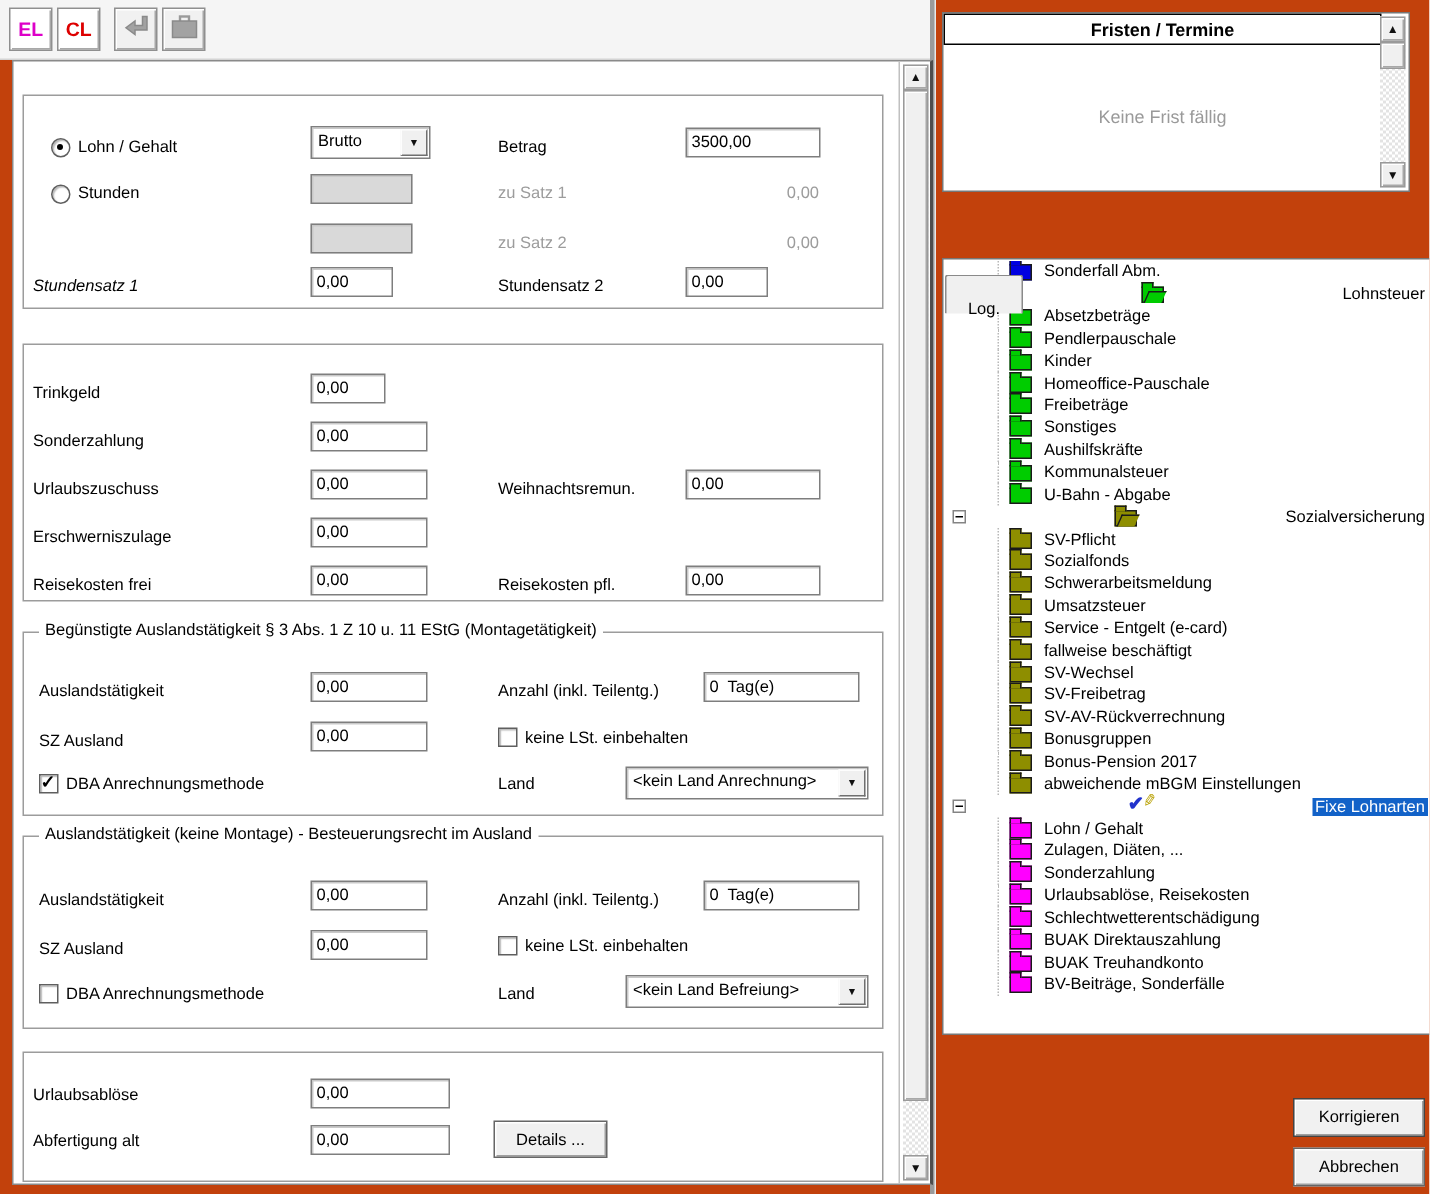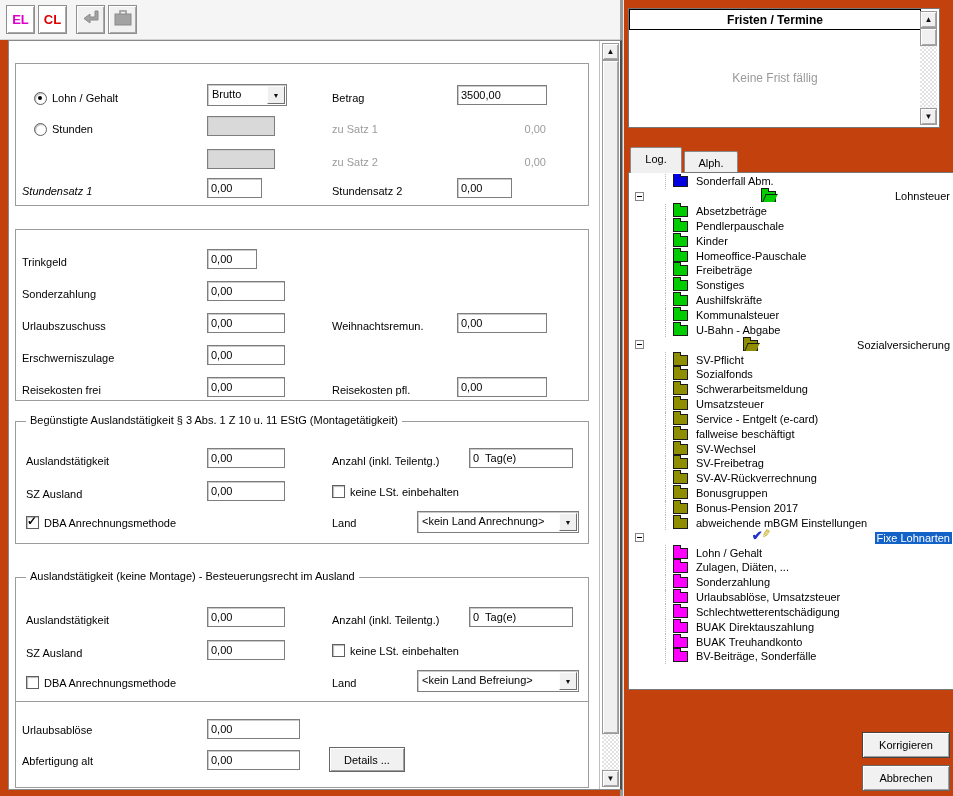--- a/index.html
+++ b/index.html
@@ -46,21 +46,21 @@
   .sbtn,.sthumb{position:absolute;background:#f0f0f0;border:1px solid #9a9a9a;
         box-shadow:inset 1px 1px 0 #fff, inset -1px -1px 0 #a8a8a8;box-sizing:border-box;
         display:flex;align-items:center;justify-content:center;font-size:8px;color:#111;line-height:1;}
   
   #fristen{position:absolute;left:628px;top:8px;width:312px;height:120px;background:#fff;border:1px solid #777;box-sizing:border-box;}
   #fristen-header{position:absolute;left:0;top:0;right:18px;height:21px;border:1px solid #000;background:#fff;
                   display:flex;align-items:center;justify-content:center;font-weight:bold;font-size:12px;box-sizing:border-box;}
   #fristen-empty{position:absolute;left:0;right:18px;top:62px;text-align:center;color:#9a9a9a;font-size:12px;}
   
   .tab{position:absolute;background:#f0f0f0;border:1px solid #8a8a8a;border-bottom:none;border-radius:2px 2px 0 0;
-       display:flex;align-items:flex-start;justify-content:center;padding-top:5px;box-sizing:border-box;}
+       display:flex;align-items:flex-start;justify-content:center;padding-top:16px;box-sizing:border-box;margin-top:36px;}
   
   #tree{position:absolute;left:628px;top:172px;width:345px;height:518px;background:#fff;border:1px solid #777;box-sizing:border-box;padding-left:26px;}
   #tree-rows{position:absolute;left:2px;top:1px;right:20px;bottom:1px;overflow:hidden;}
   .trow{display:flex;align-items:center;height:14.85px;position:relative;white-space:nowrap;}
   .trow.lvl0{padding-left:4px;justify-content:space-between;}
   .trow.lvl1{padding-left:42px;}
   .trow.lvl1::before{content:"";position:absolute;left:34px;top:0;height:100%;border-left:1px dotted #b8b8b8;}
   .expand{position:relative;width:9px;height:9px;border:1px solid #848484;background:#fff;flex:none;margin-right:7px;box-sizing:border-box;}
   .expand::after{content:"";position:absolute;left:1px;top:3px;width:5px;height:1px;background:#000;}
   .ficon{position:relative;width:15px;height:11px;border:1px solid #1a1a1a;flex:none;margin-right:6px;box-sizing:border-box;margin-top:1px;}
@@ -167,21 +167,21 @@
 
         <span class="checkbox checked" style="left:10px;top:94px;"></span>
         <span class="lbl" style="left:28px;top:95px;">DBA Anrechnungsmethode</span>
         <span class="lbl" style="left:316px;top:95px;">Land</span>
         <div class="combo" style="left:401px;top:89px;width:162px;height:22px;">
           <span class="ctext">&lt;kein Land Anrechnung&gt;</span>
           <span class="cbtn">▼</span>
         </div>
       </div>
 
-      <div class="gbox" style="left:6px;top:536px;width:574px;height:129px;">
+      <div class="gbox" style="left:6px;top:516px;width:574px;height:129px;">
         <span class="legend">Auslandstätigkeit (keine Montage) - Besteuerungsrecht im Ausland</span>
         <span class="lbl" style="left:10px;top:36px;">Auslandstätigkeit</span>
         <input class="tb" style="left: 191px; top: 29px; width: 78px; height: 20px;" value="0,00">
         <span class="lbl" style="left:316px;top:36px;">Anzahl (inkl. Teilentg.)</span>
         <input class="tb" style="left: 453px; top: 29px; width: 104px; height: 20px;" value="0  Tag(e)">
 
         <span class="lbl" style="left:10px;top:69px;">SZ Ausland</span>
         <input class="tb" style="left: 191px; top: 62px; width: 78px; height: 20px;" value="0,00">
         <span class="checkbox" style="left:316px;top:66px;"></span>
         <span class="lbl" style="left:334px;top:67px;">keine LSt. einbehalten</span>
@@ -341,21 +341,21 @@
         <div class="trow lvl1">
           <span class="ficon magenta"></span>
           <span class="tlabel">Zulagen, Diäten, ...</span>
         </div>
         <div class="trow lvl1">
           <span class="ficon magenta"></span>
           <span class="tlabel">Sonderzahlung</span>
         </div>
         <div class="trow lvl1">
           <span class="ficon magenta"></span>
-          <span class="tlabel">Urlaubsablöse, Umsatzsteuer</span>
+          <span class="tlabel">Urlaubsablöse, Reisekosten</span>
         </div>
         <div class="trow lvl1">
           <span class="ficon magenta"></span>
           <span class="tlabel">Schlechtwetterentschädigung</span>
         </div>
         <div class="trow lvl1">
           <span class="ficon magenta"></span>
           <span class="tlabel">BUAK Direktauszahlung</span>
         </div>
         <div class="trow lvl1">

